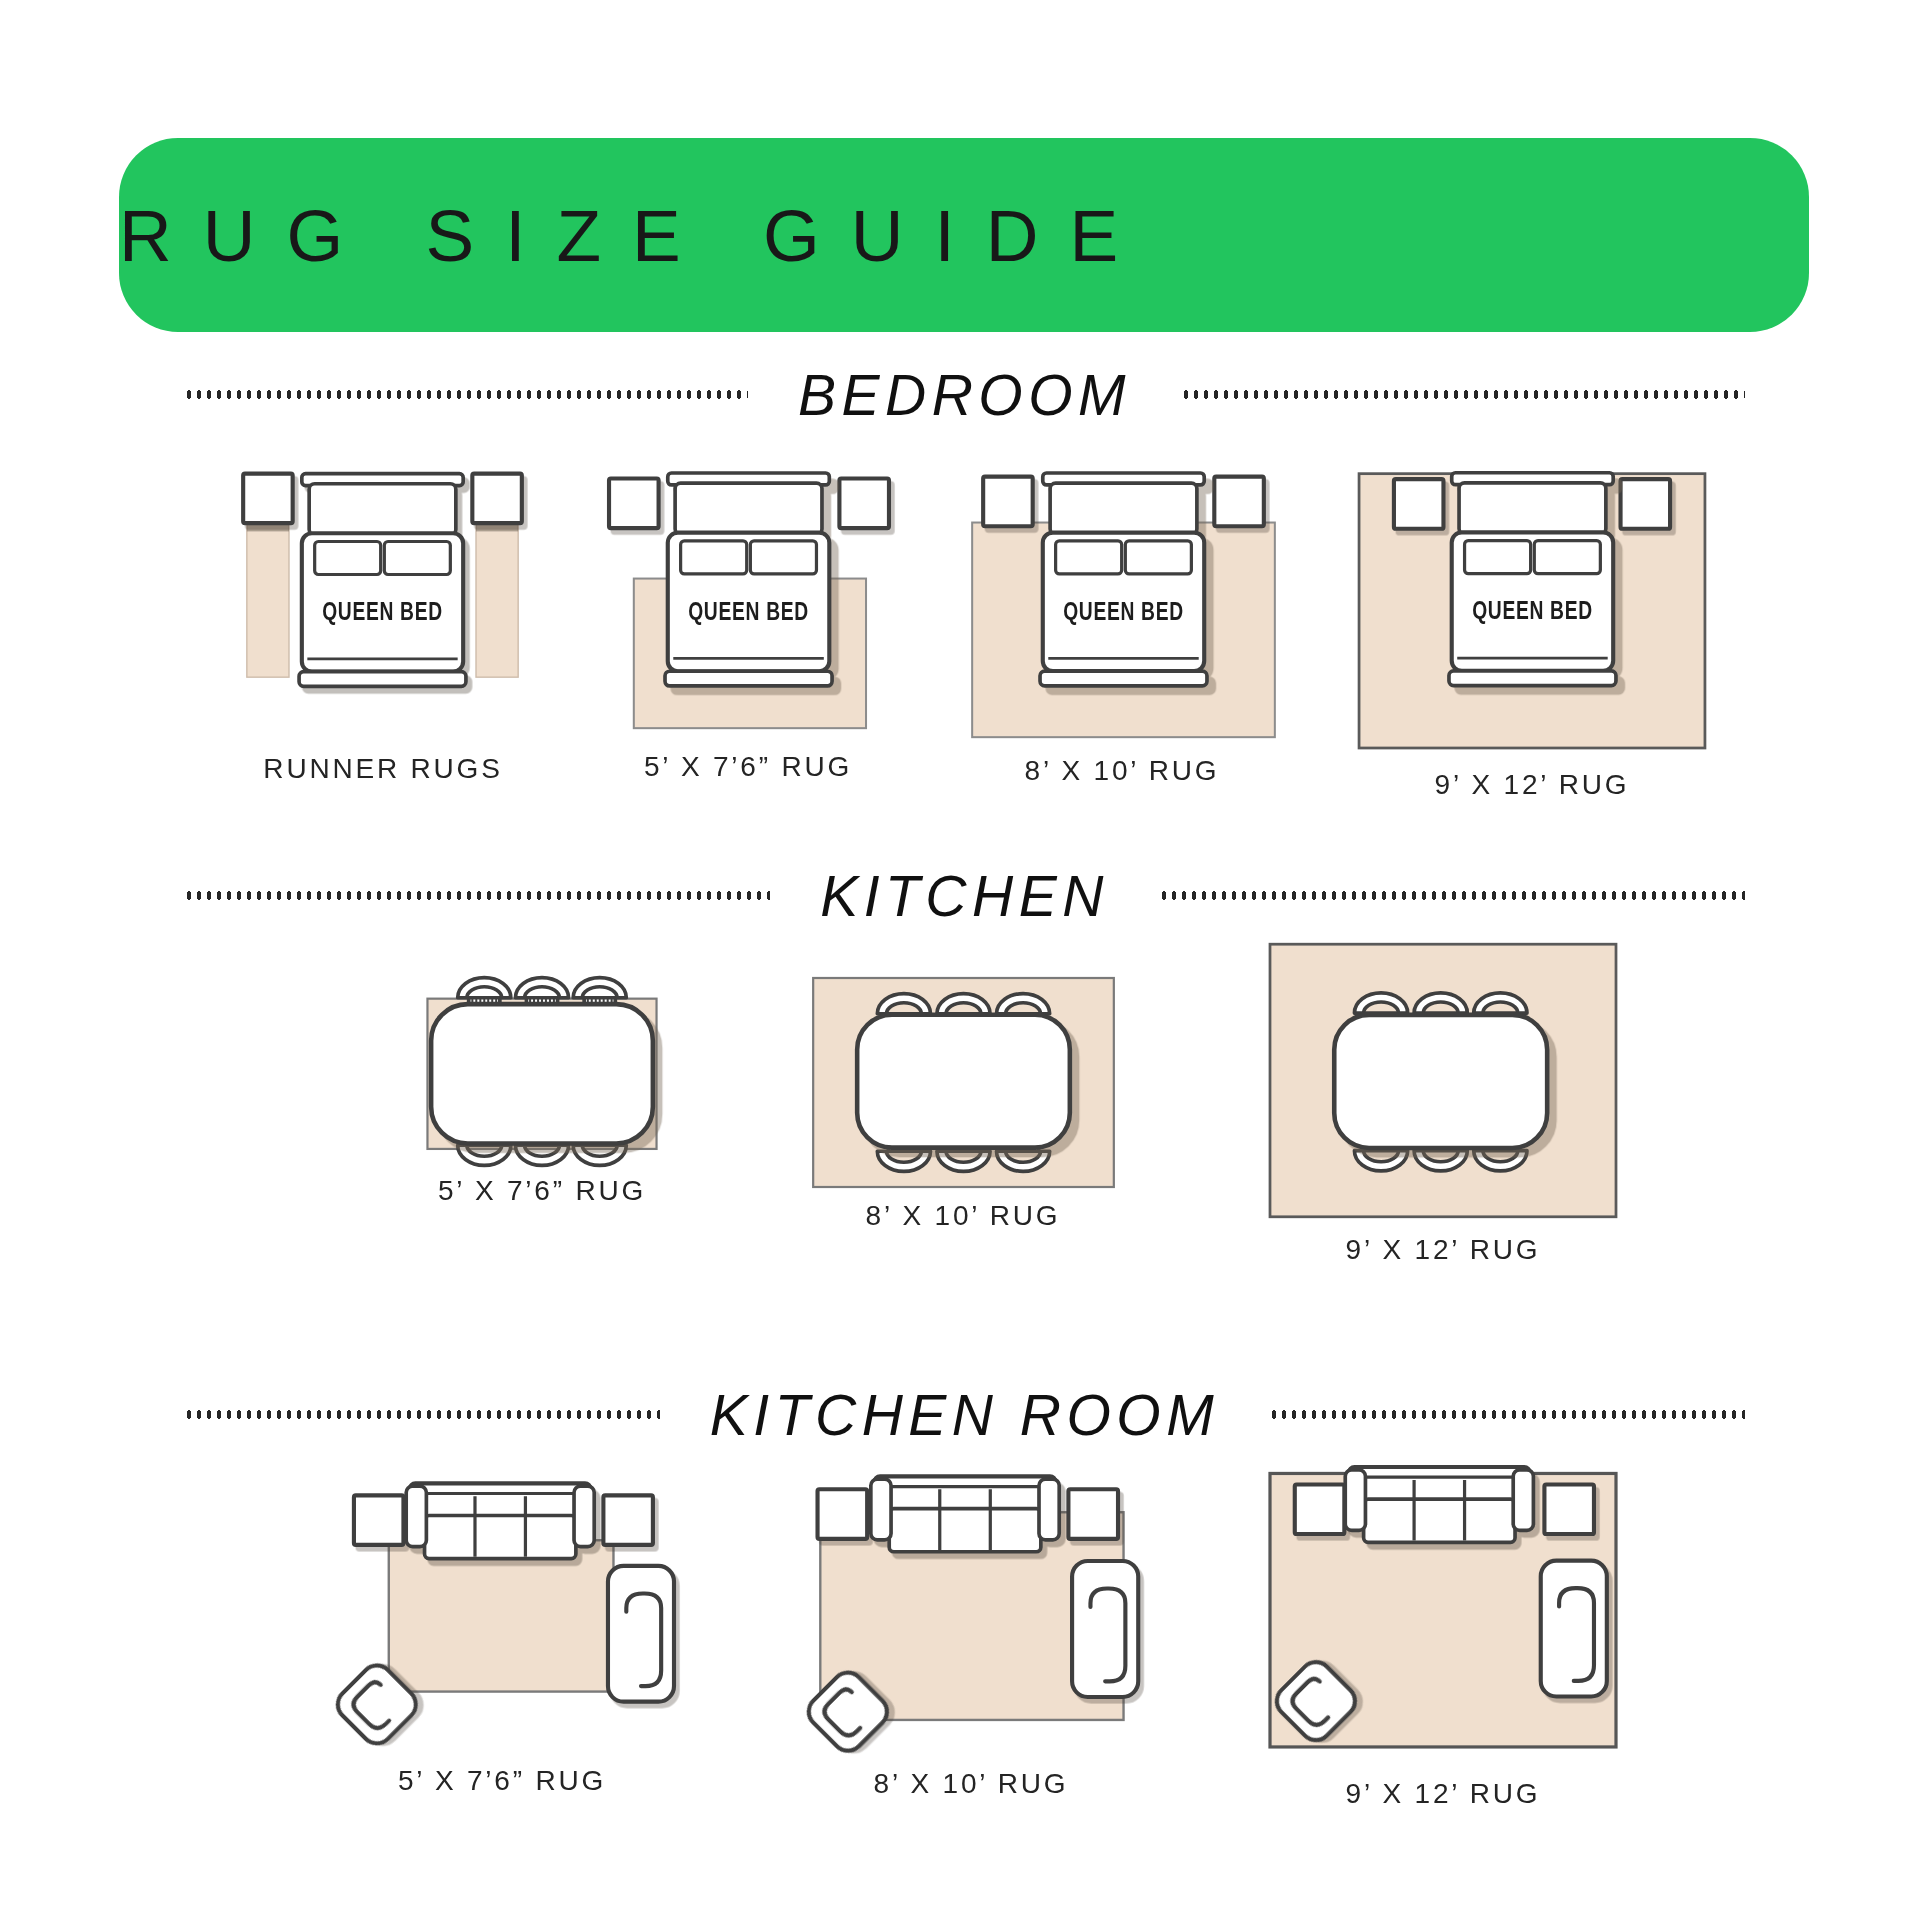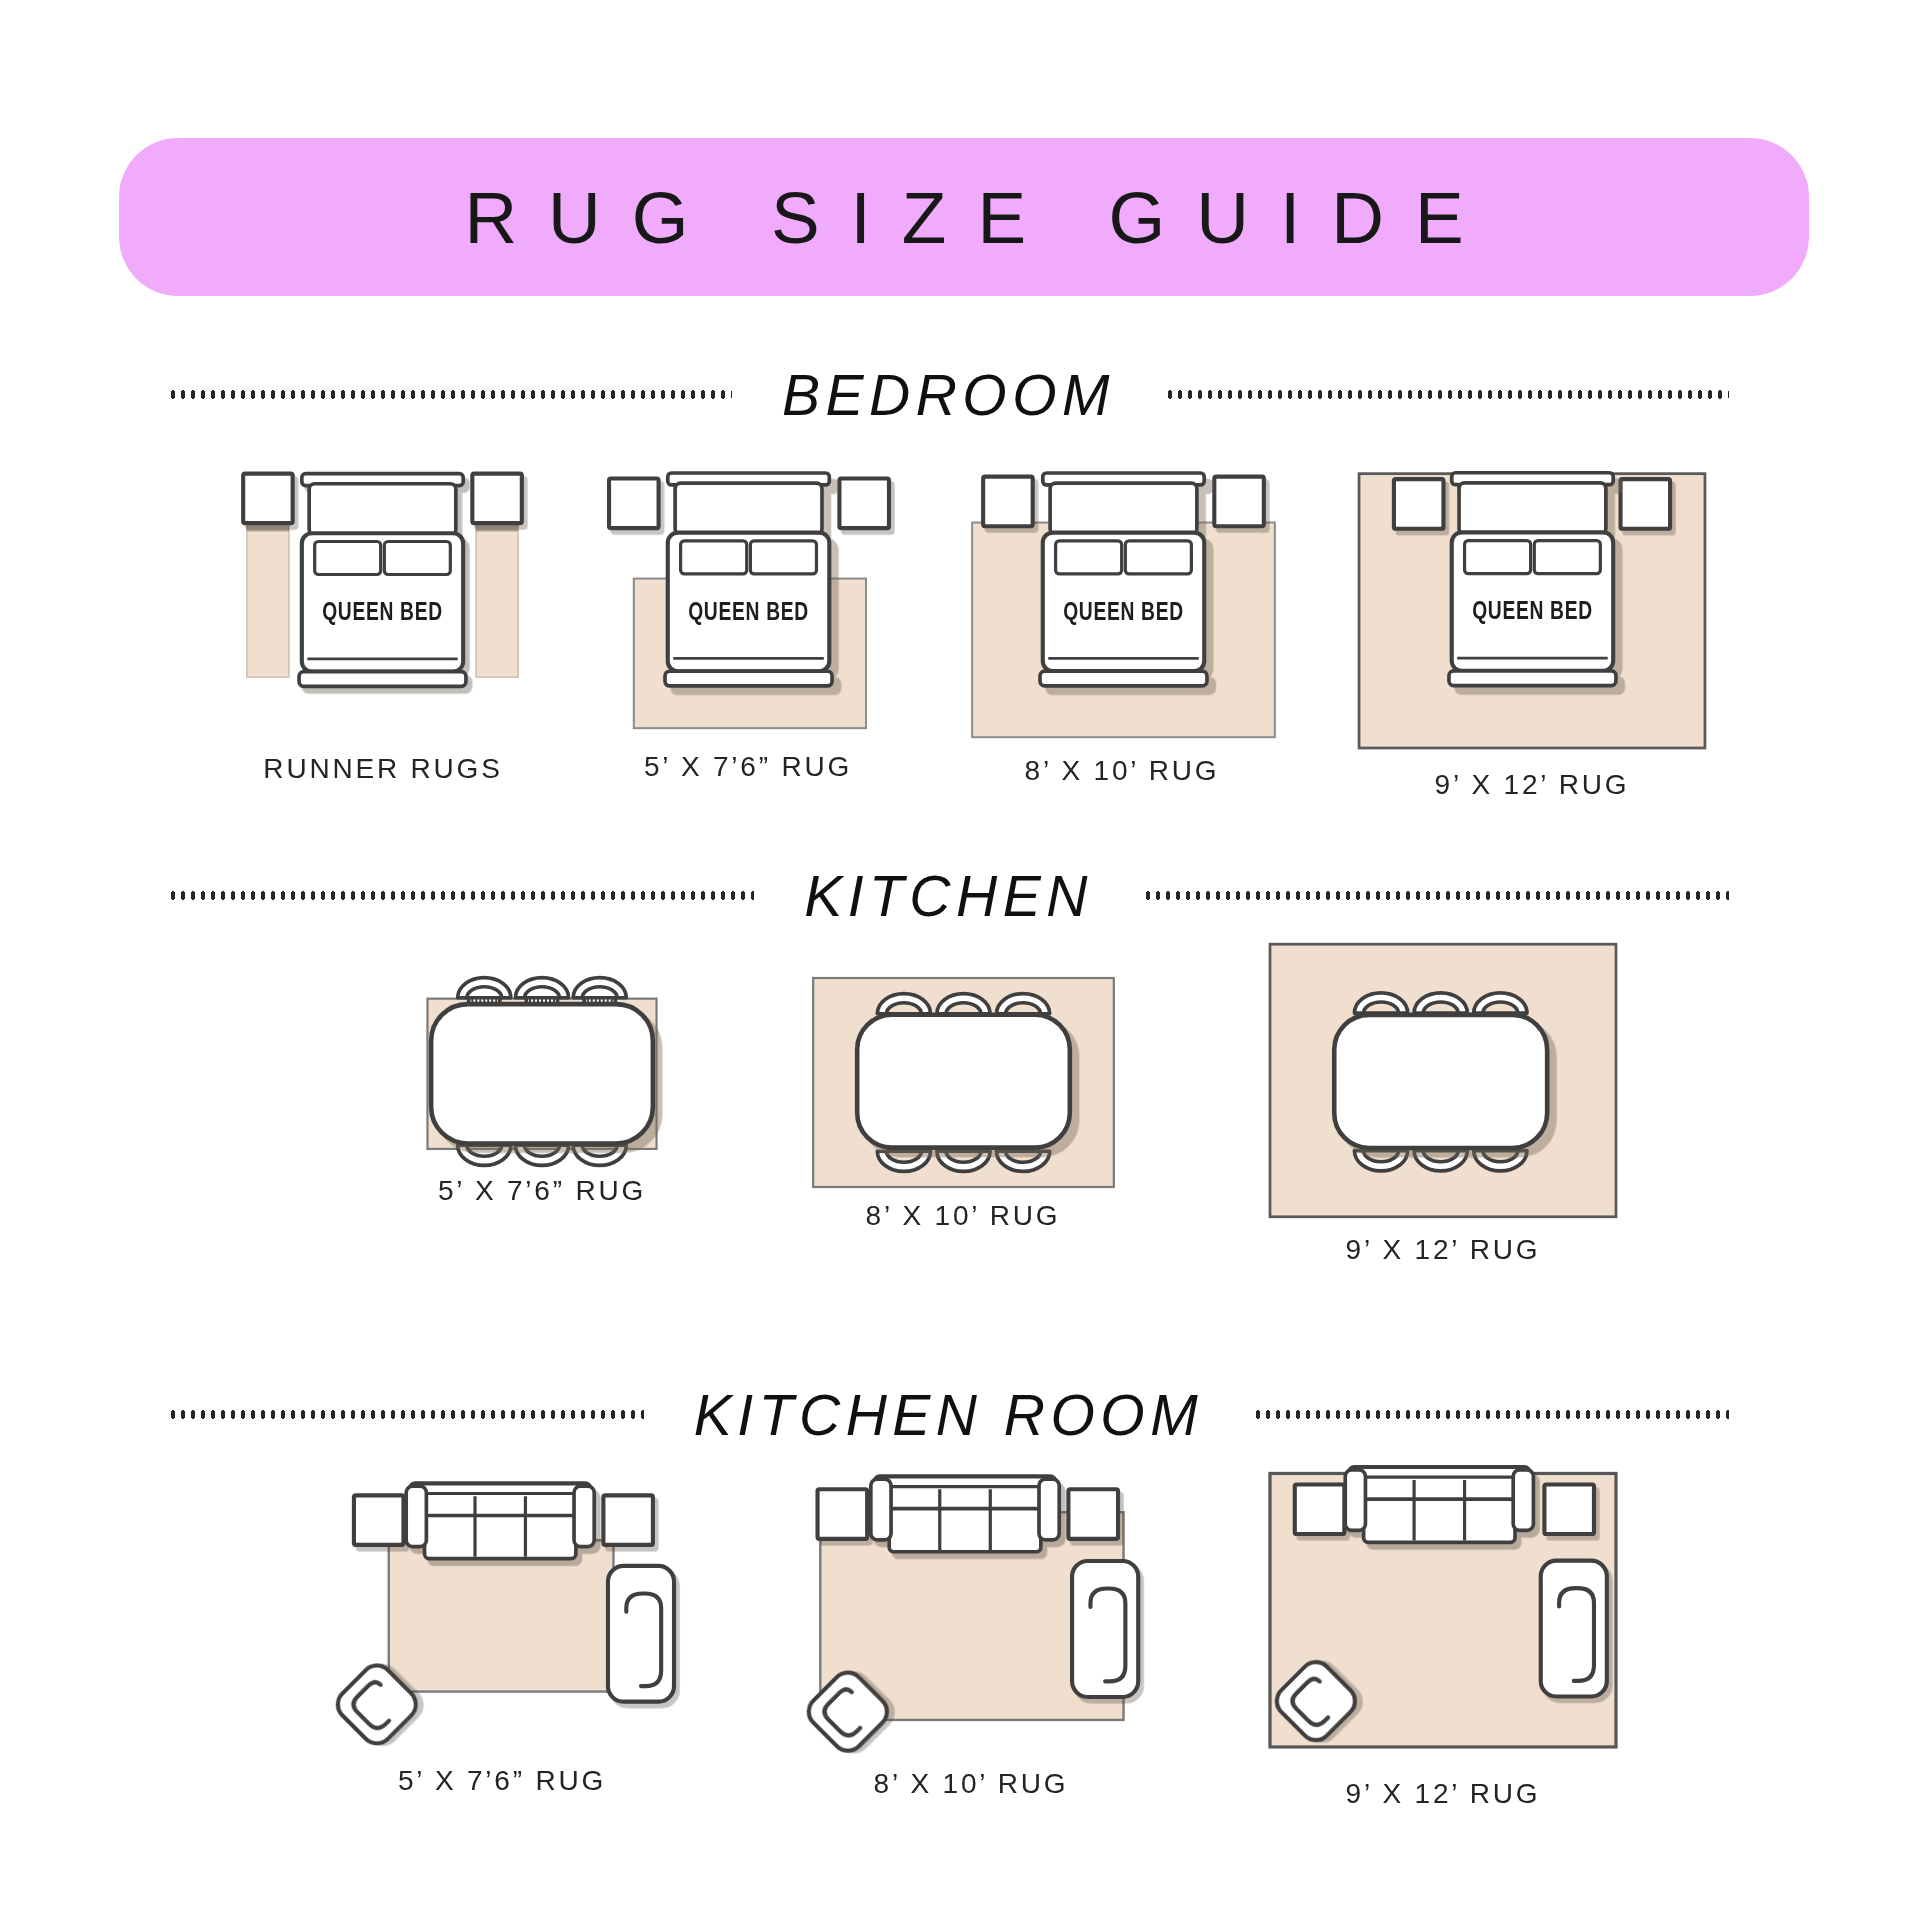--- a/index.html
+++ b/index.html
@@ -1,25 +1,25 @@
 <!DOCTYPE html>
 <html style="font-size:14.7px"><head>
 <meta charset="utf-8">
 <style>
   html,body{margin:0;padding:0}
   body{width:1928px;height:1928px;background:#ffffff;position:relative;
        font-family:"Liberation Sans",sans-serif}
 
-  .banner{position:absolute;left:119px;top:138px;width:1690px;height:158px;
-          background:#f0abfc;border-radius:59px;
-          display:flex;align-items:center;justify-content:center}
+  .banner{position:absolute;left:119px;top:138px;width:1690px;height:194px;
+          background:#22c55e;border-radius:59px;
+          display:flex;align-items:center;}
   .banner .t{font-size:73px;font-weight:400;letter-spacing:31px;margin-right:-31px;
              color:#181818;white-space:nowrap}
 
-  .hdr{position:absolute;left:168px;width:1561px;height:59px;
+  .hdr{position:absolute;left:184px;width:1561px;height:59px;
        display:flex;align-items:center;gap:50px}
   .hdr .ttl{font-style:italic;font-size:57px;letter-spacing:5.5px;color:#101010;white-space:nowrap}
   .dots{flex:1;height:13px;
         background-image:radial-gradient(2.4px 4.6px at 50% 50%,#262626 96%,transparent 100%);
         background-size:10px 13px;background-repeat:repeat-x;background-position:0 50%}
 
   .diagram{position:absolute}
   svg{overflow:visible;display:block}
   svg text{font-family:"Liberation Sans",sans-serif}
 

